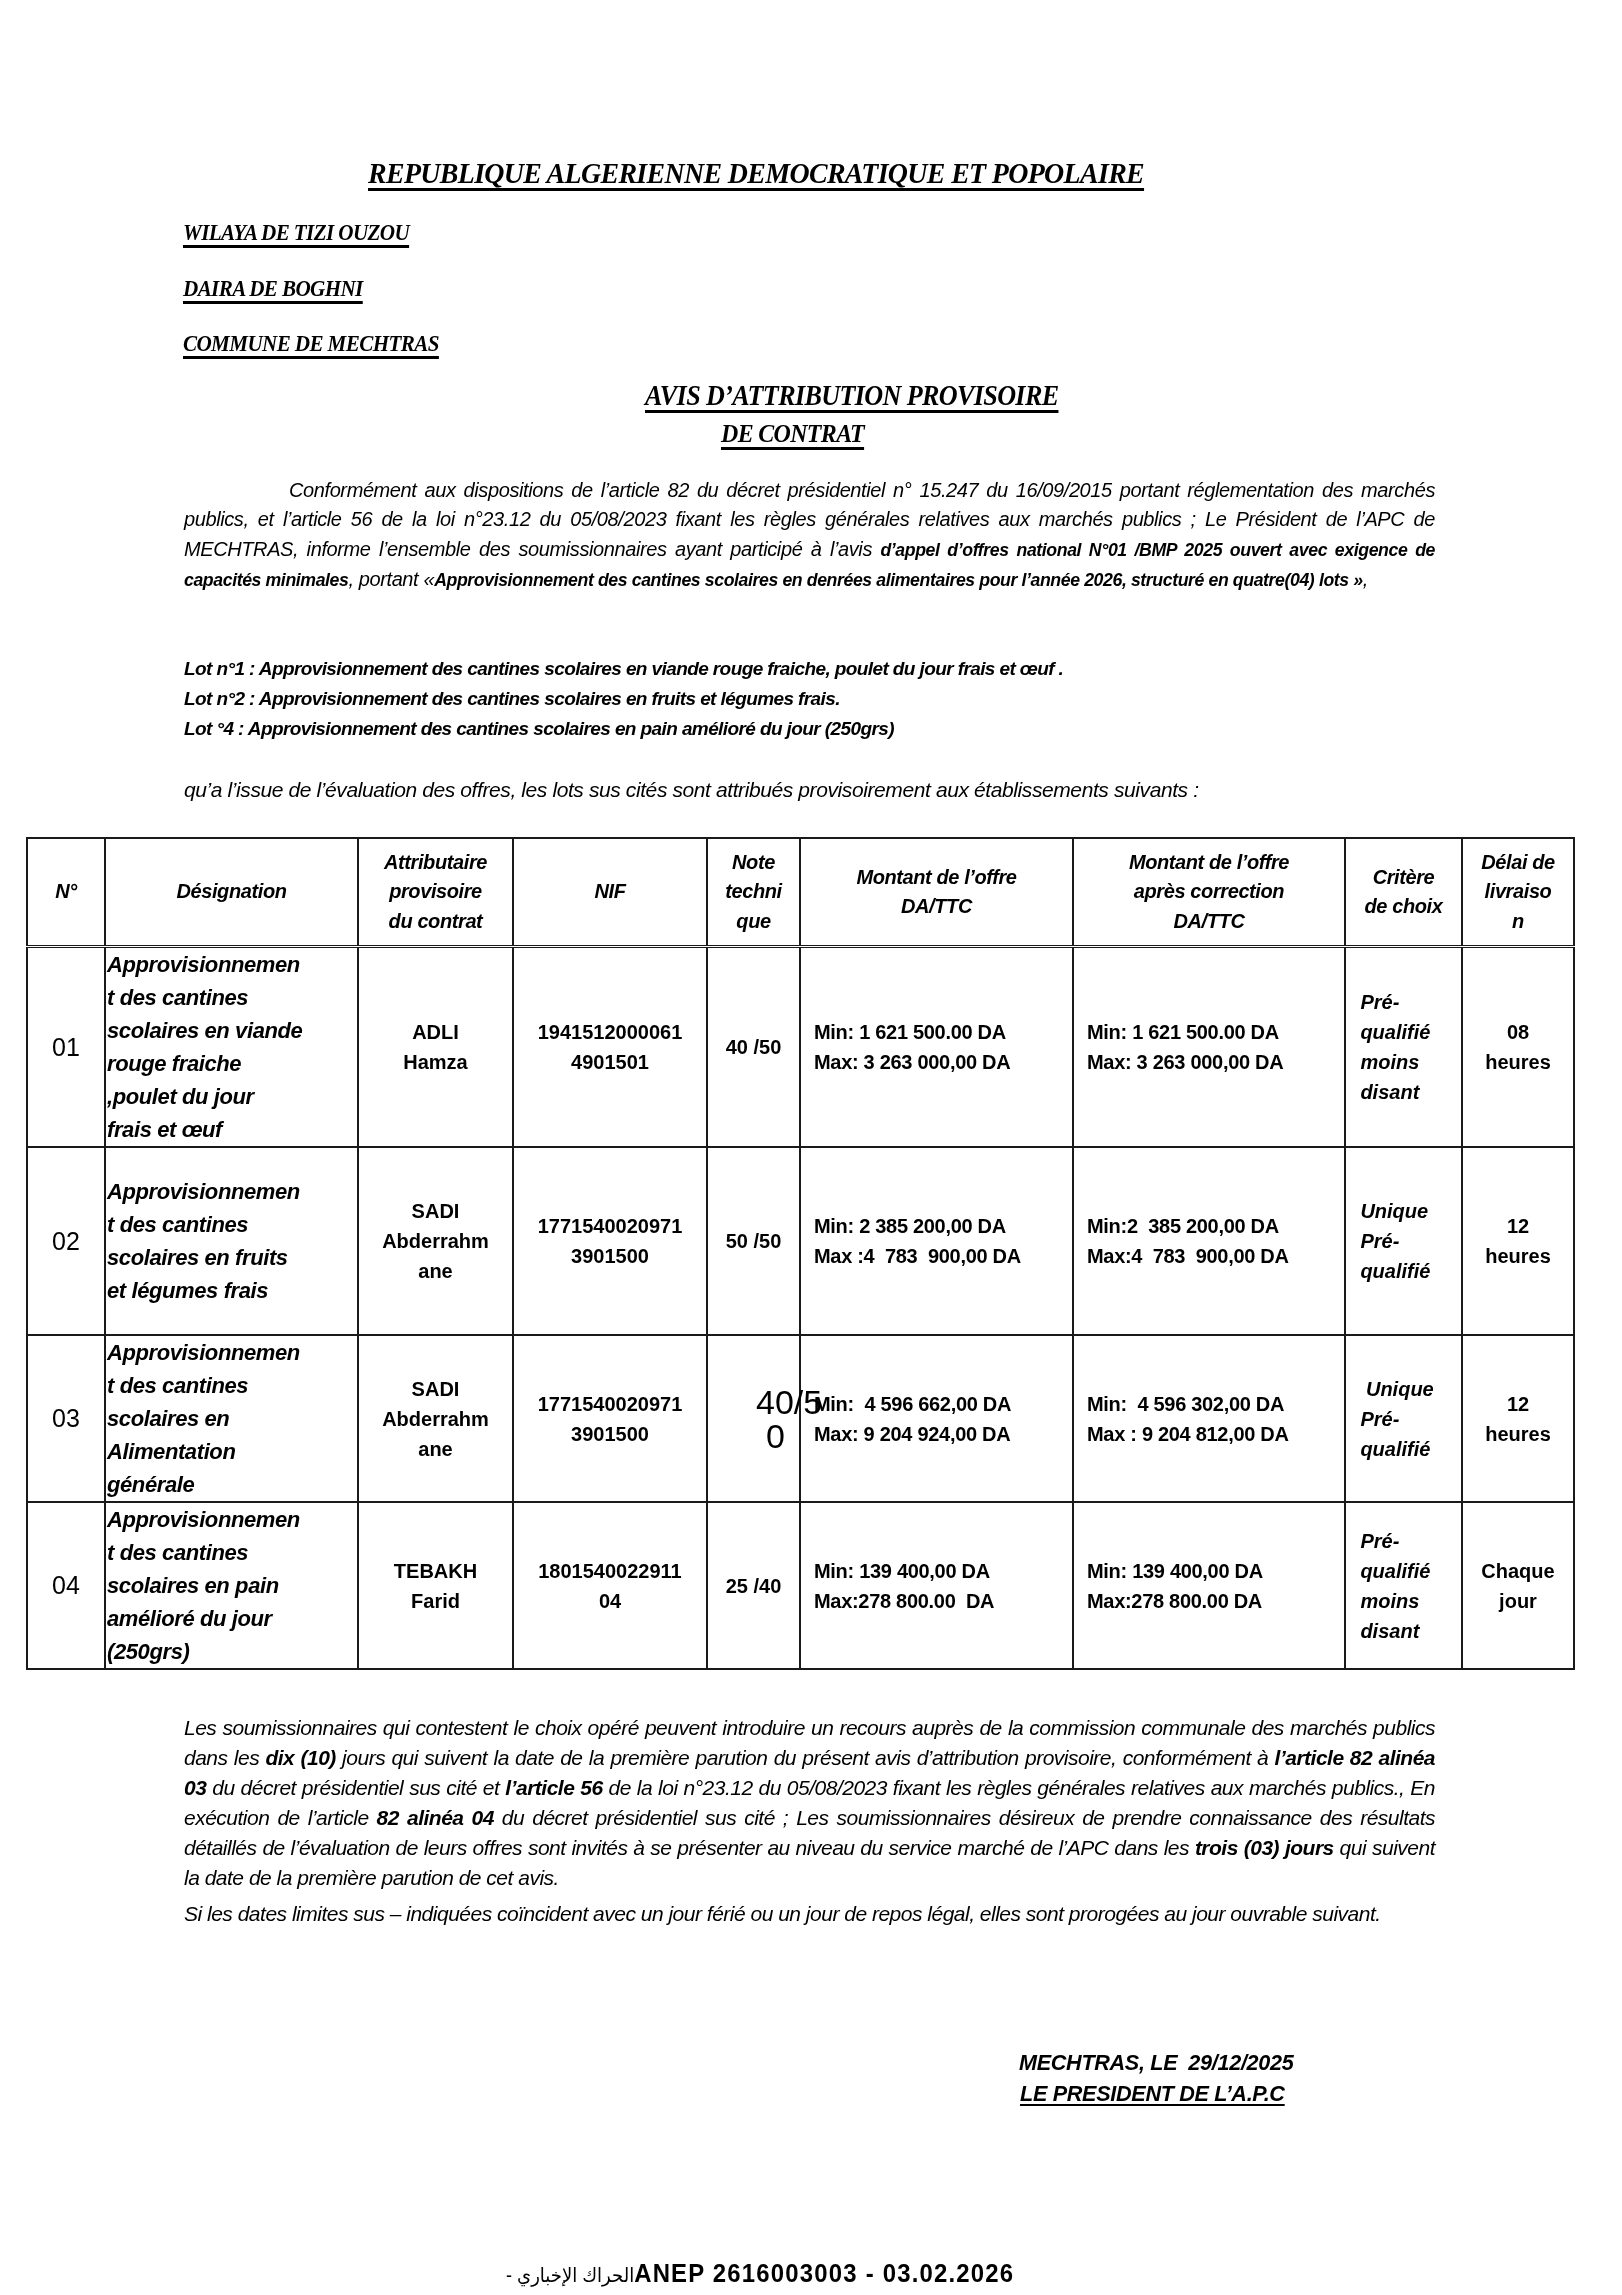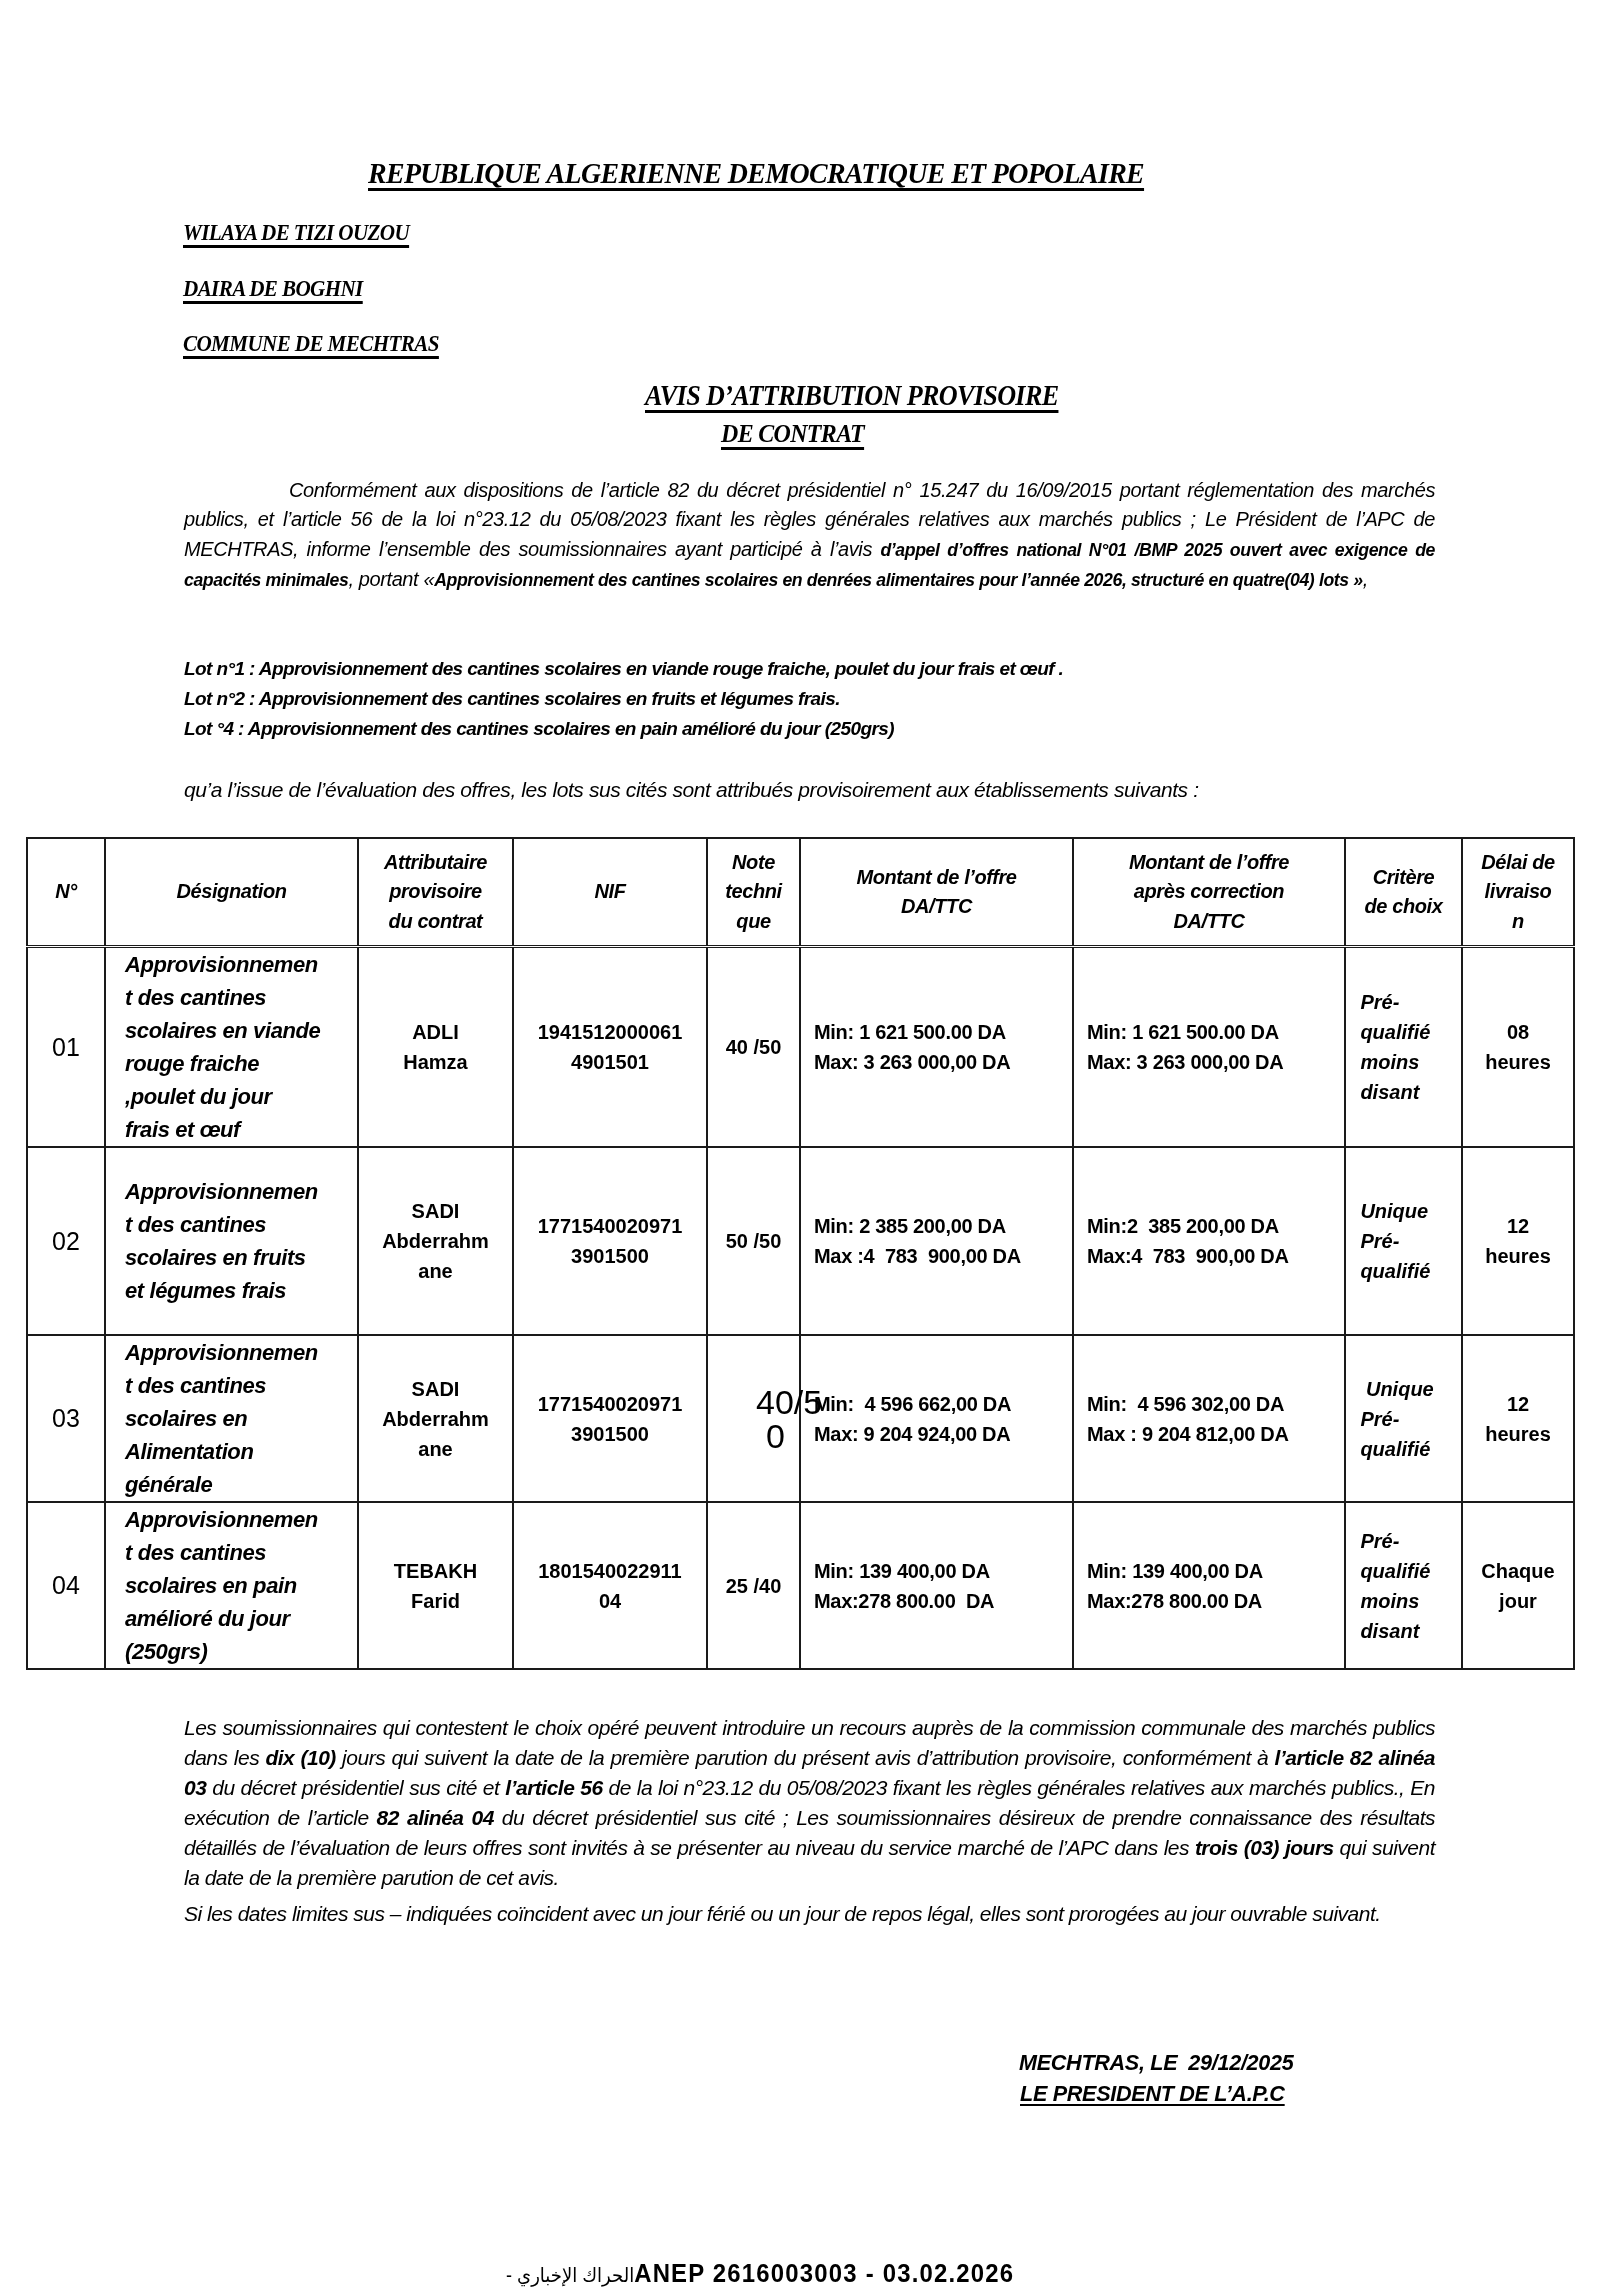--- a/index.html
+++ b/index.html
@@ -20,21 +20,21 @@
   #lots { top: 654px; font-weight: bold; font-size: 19px; line-height: 30px; letter-spacing: -0.6px; text-align: left; }
   #lots div { white-space: nowrap; }
   #suite { top: 775px; font-size: 21px; line-height: 29.4px; text-align: left; width: 1178px; }
 
   table#attrib { position: absolute; left: 26px; top: 837px; width: 1548px; border-collapse: collapse; font-family: "Liberation Sans", "DejaVu Sans", sans-serif; table-layout: fixed; }
   #attrib td, #attrib th { border: 2px solid #1a1a1a; text-align: center; vertical-align: middle; padding: 0 3.9px; }
   #attrib thead th { height: 106px; font-style: italic; font-weight: bold; font-size: 20px; line-height: 29.4px; letter-spacing: -0.4px; }
   #attrib thead th span { display: block; }
   #attrib thead { border-bottom: 3.3px double #1a1a1a; }
   #attrib td.num { font-size: 25px; font-weight: normal; }
-  #attrib td.desig { text-align: left; font-style: italic; font-weight: bold; font-size: 22px; line-height: 33px; padding-left: 19px; letter-spacing: -0.4px; }
+  #attrib td.desig { text-align: left; font-style: italic; font-weight: bold; font-size: 22px; line-height: 33px; padding-left: 1px; letter-spacing: -0.4px; }
   #attrib td.attr, #attrib td.nif, #attrib td.note, #attrib td.delai { font-weight: bold; font-size: 20px; line-height: 30px; }
   #attrib td.note.big { font-weight: normal; font-size: 34px; line-height: 34px; padding-left: 48px; }
   #attrib td.amt { text-align: left; font-weight: bold; font-size: 20px; line-height: 30px; padding-left: 13px; white-space: pre; letter-spacing: -0.3px; }
   #attrib td.crit { text-align: left; font-style: italic; font-weight: bold; font-size: 20px; line-height: 30px; padding-left: 14.4px; }
   #attrib td span { display: block; }
   #attrib tr.r1 td { height: 198px; }
   #attrib tr.r2 td { height: 186px; }
   #attrib tr.r3 td { height: 153px; }
   #attrib tr.r4 td { height: 153px; }
   #attrib tr.r4 td { border-bottom-width: 2.6px; }

